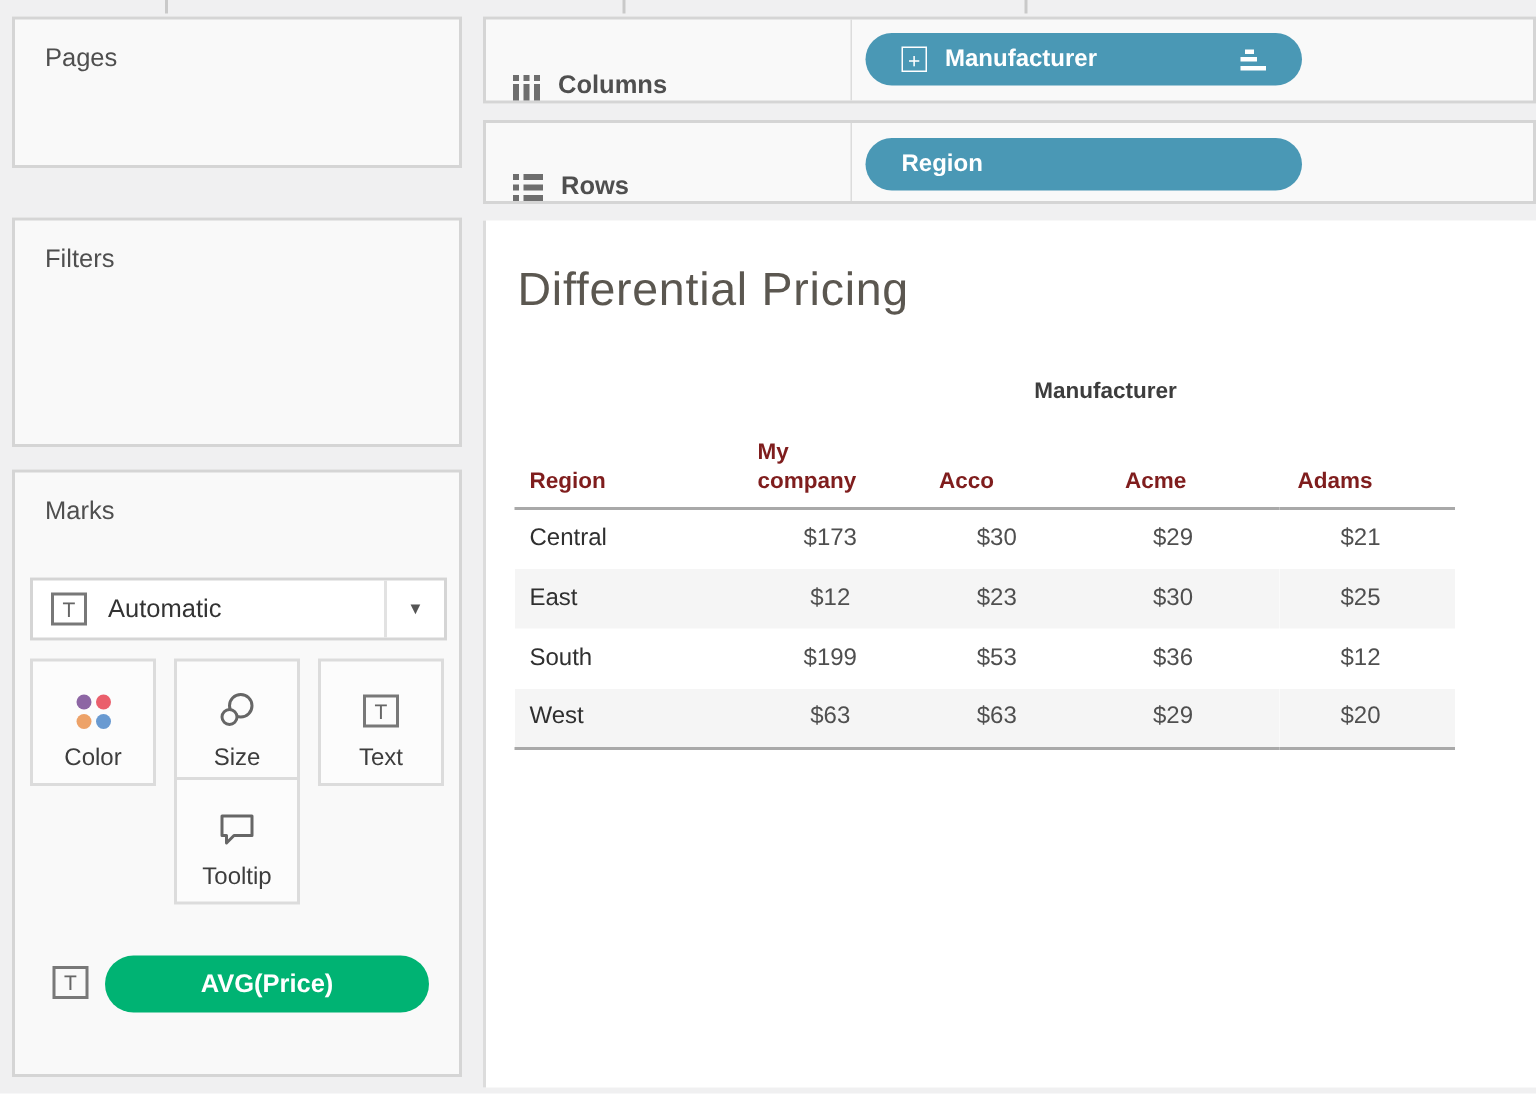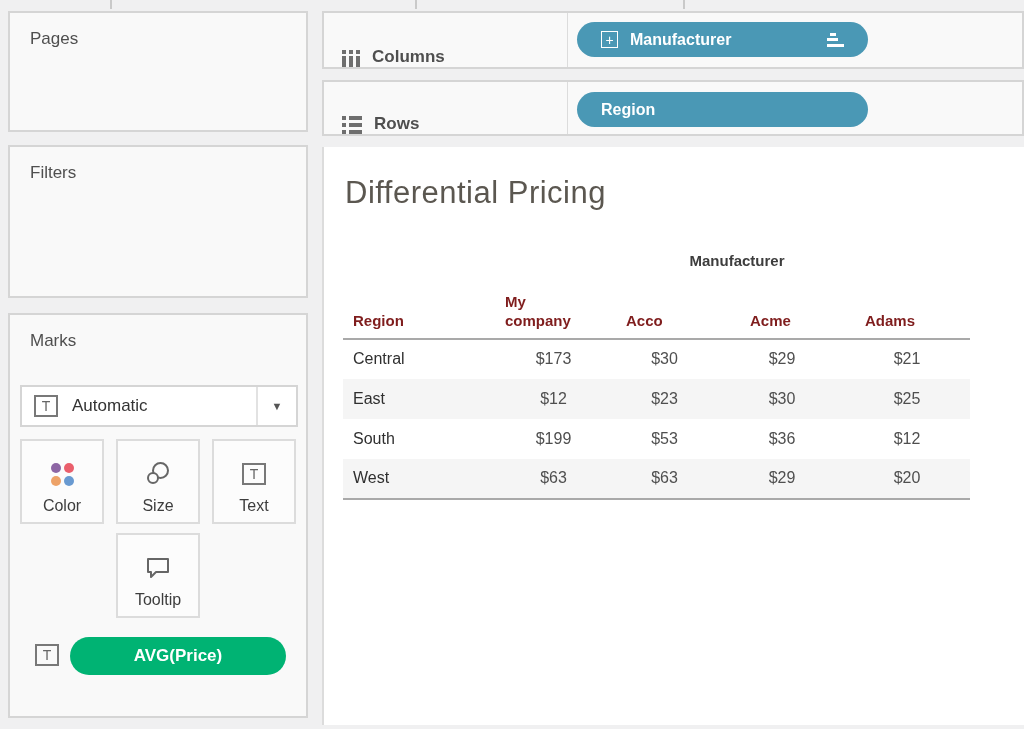--- a/index.html
+++ b/index.html
@@ -118,21 +118,21 @@
     text-align:center;font-size:16px;color:#4f4f4f;padding-right:9px;
   }
 </style>
 </head>
 <body>
 
 <div class="top-tick" style="left:110px"></div>
 <div class="top-tick" style="left:415px"></div>
 <div class="top-tick" style="left:683px"></div>
 
-<div class="panel" style="left:8px;top:11px;width:300px;height:121px">
+<div class="panel" style="left:8px;top:11px;width:300px;height:101px">
   <div class="panel-title">Pages</div>
 </div>
 
 <div class="panel" style="left:8px;top:145px;width:300px;height:153px">
   <div class="panel-title">Filters</div>
 </div>
 
 <div class="panel" style="left:8px;top:313px;width:300px;height:405px">
   <div class="panel-title">Marks</div>
 
@@ -167,21 +167,21 @@
   </div>
 
   <div class="mark-btn" style="left:202px;top:124px">
     <span class="ic">
         <span class="tbox">T</span>
       </span>
     <span class="lbl">Text</span>
   </div>
 
 
-  <div class="mark-btn" style="left:106px;top:218px">
+  <div class="mark-btn" style="left:106px;top:203px">
     <span class="ic">
       <svg width="26" height="24" viewBox="0 0 26 24">
         <path d="M3 3 h20 v13 h-12 l-5 5 v-5 h-3 z" fill="#fcfcfc" stroke="#666" stroke-width="2" stroke-linejoin="round"></path>
       </svg>
     </span>
     <span class="lbl">Tooltip</span>
   </div>
 
   <span class="tbox avg-row-tbox">T</span>
   <div class="pill pill-green" style="background: rgb(0, 179, 115);">

